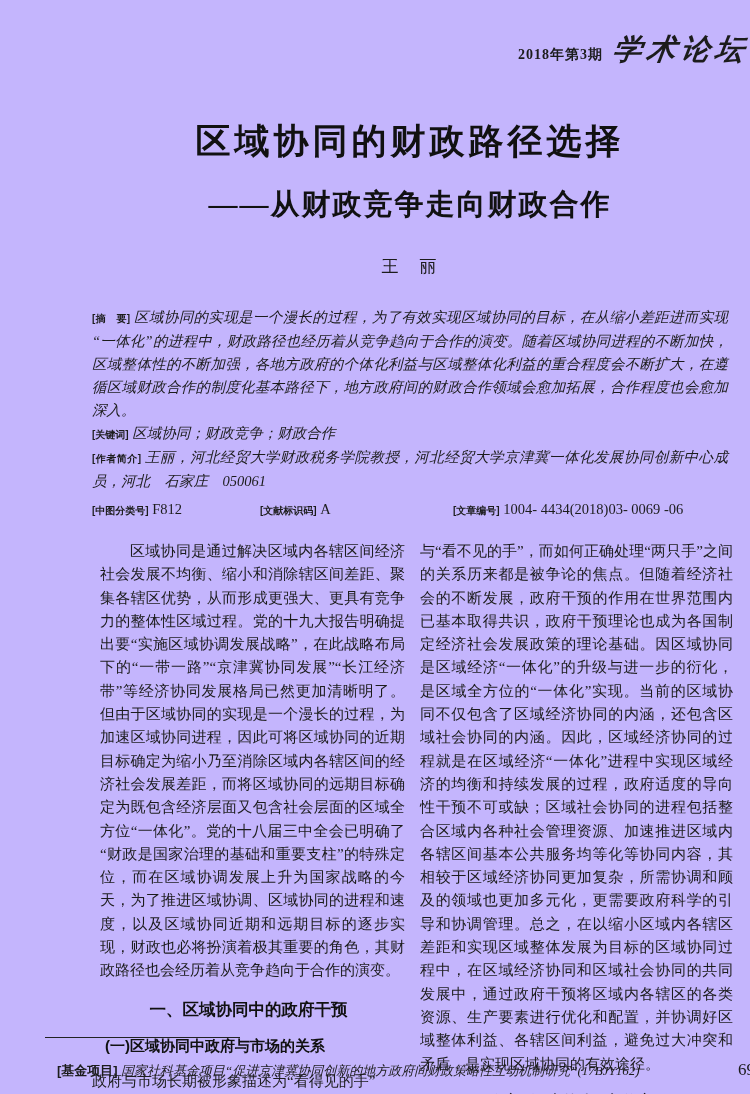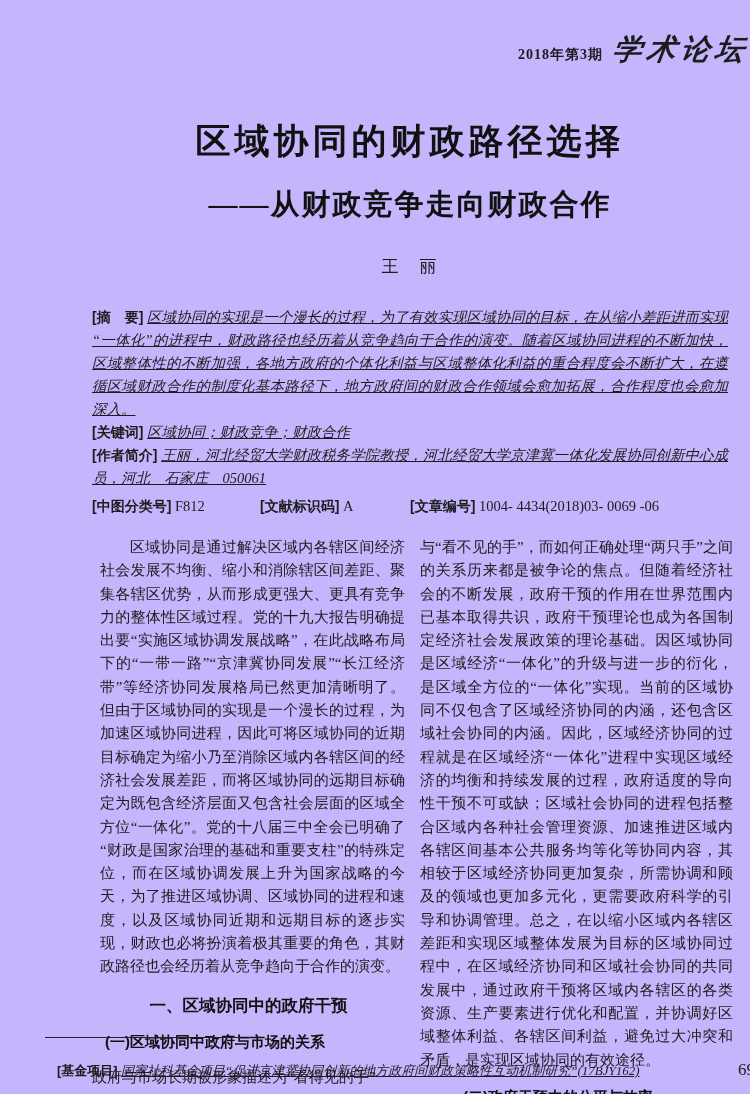--- a/index.html
+++ b/index.html
@@ -48,29 +48,29 @@
   .article-author {
     margin-top:30px;
     font-size:17px; letter-spacing:2px;
   }
   
   .meta { margin:28px 57px 0 57px; font-size:14.5px; line-height:23px; }
   .meta .row { text-align:justify; }
   .label {
     font-family:"Liberation Sans","DejaVu Sans",sans-serif;
     font-weight:bold; font-style:normal;
-    font-size:14px;
+    font-size:10px;
   }
-  .kai { font-style:italic;text-decoration:underline; }
+  .kai { font-style:italic; }
   .class-row {
     display:flex; margin-top:5px; font-style:normal;
   }
   .class-row .pair { white-space:nowrap; }
   .class-row .pair:nth-child(1){ width:168px; }
-  .class-row .pair:nth-child(2){ width:150px; }
+  .class-row .pair:nth-child(2){ width:193px; }
   .class-row .val { font-family:"Liberation Serif",serif; font-size:14.5px; }
   
   .body-columns {
     display:flex; gap:15px;
     margin:18px 46px 0 57px;
   }
   .col { width:313px; font-size:15px; line-height:23.3px; text-align:justify; }
   .para { margin:0; }
   .para.indent { text-indent:2em;margin-left:8px; }
   .section-heading {

